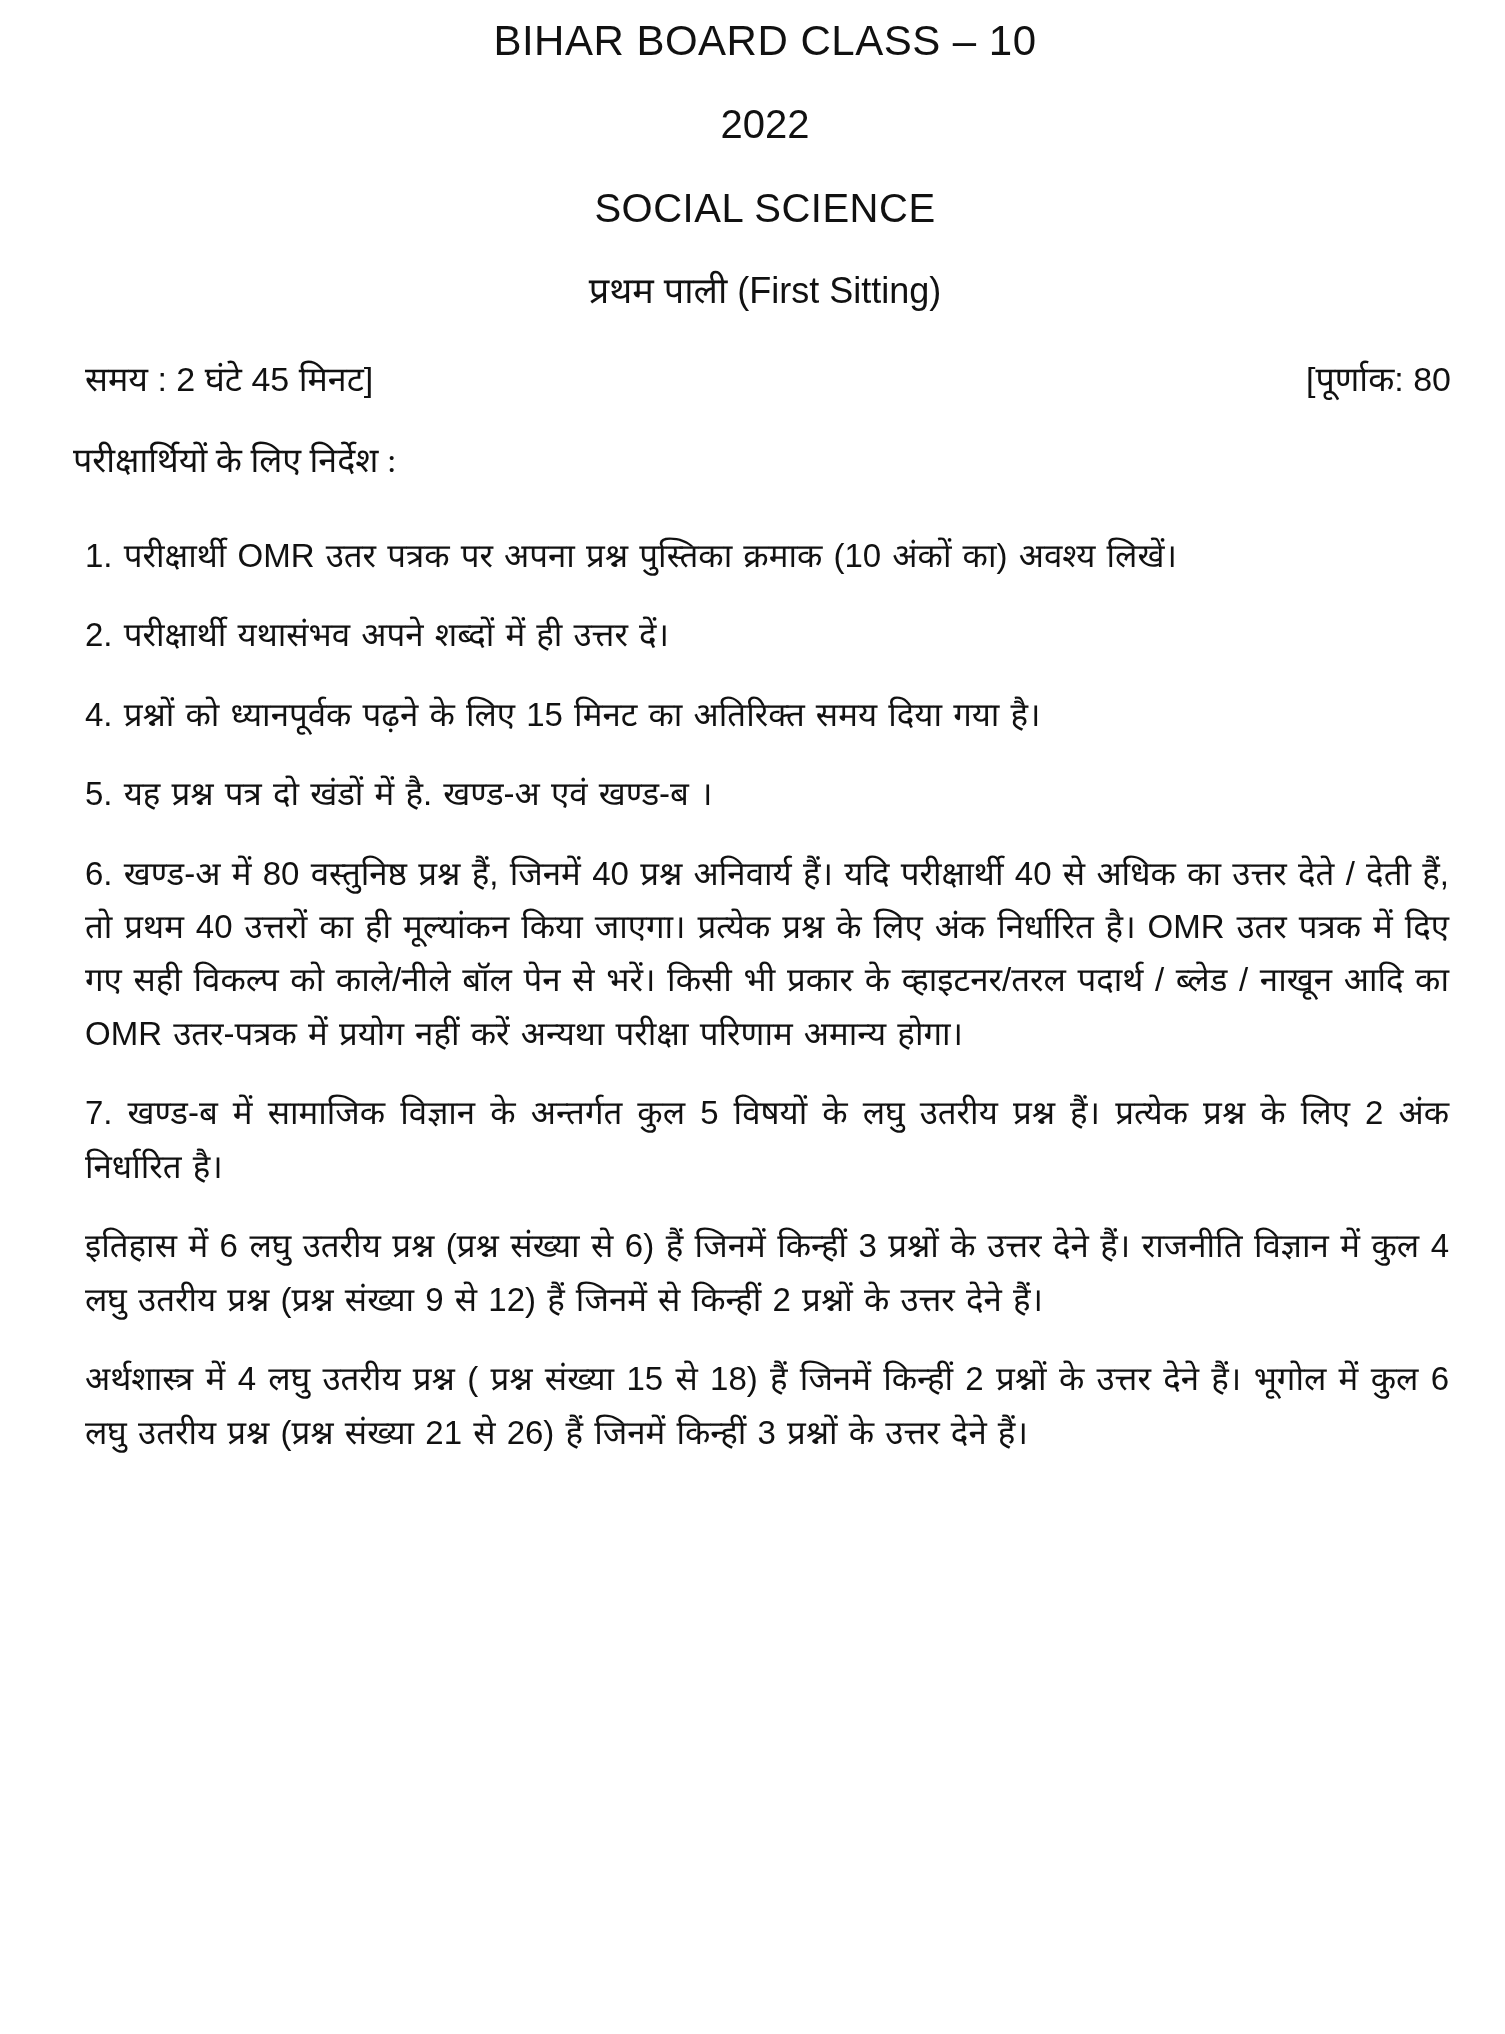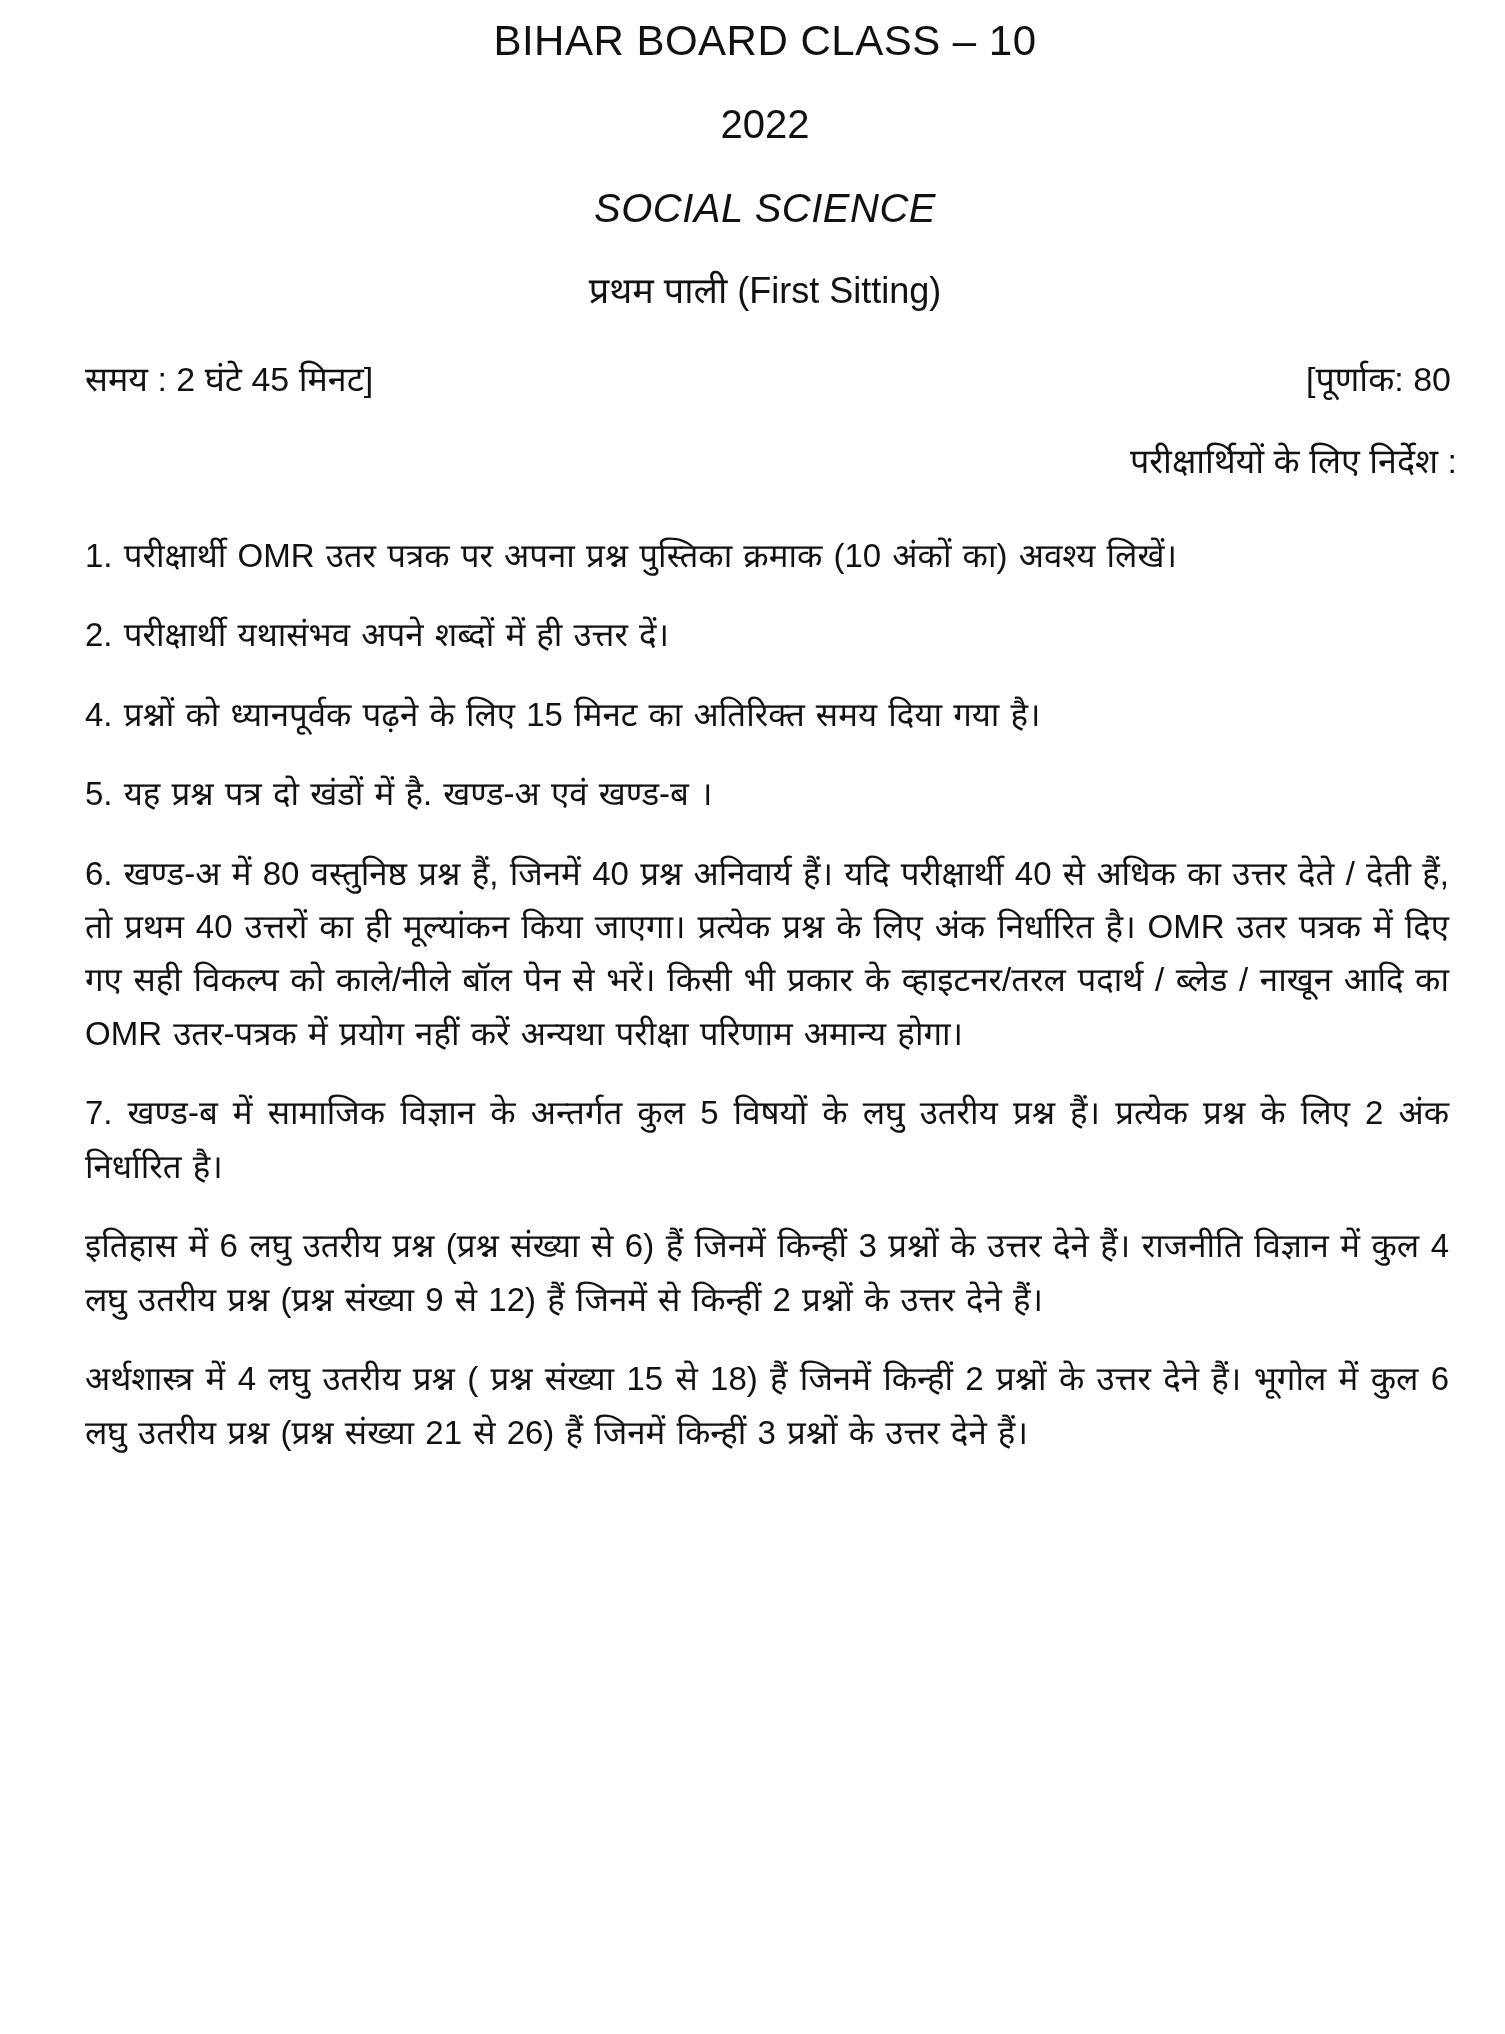--- a/index.html
+++ b/index.html
@@ -43,21 +43,20 @@
     margin: 34px 0 0 0;
     font-weight: 400;
   }
   .title-subject {
     font-family: "Liberation Sans", "DejaVu Sans", sans-serif;
     font-size: 40px;
     line-height: 1.2;
     margin: 36px 0 8px 0;
     font-weight: 400;
     letter-spacing: 0.5px;
-    font-style: italic;
   }
   .title-sitting {
     font-family: "Liberation Sans", "DejaVu Sans", sans-serif;
     font-size: 36px;
     line-height: 1.25;
     margin: 36px 0 0 0;
     font-weight: 400;
   }
 
   
@@ -70,22 +69,22 @@
   }
   .meta-time, .meta-marks {
     font-family: "Liberation Sans", "DejaVu Sans", sans-serif;
     font-size: 34px;
     line-height: 1.2;
     white-space: nowrap;
   }
 
   
   .instructions-heading {
-    text-align: right;
-    font-family: Liberation Sans, sans-serif;
+    text-align: left;
+    font-family: Liberation Serif, serif;
     font-size: 34px;
     line-height: 1.25;
     margin: 40px 0 0 0;
   }
 
   
   .instructions {
     margin-top: 46px;
     padding: 0 8px 0 12px;
   }

